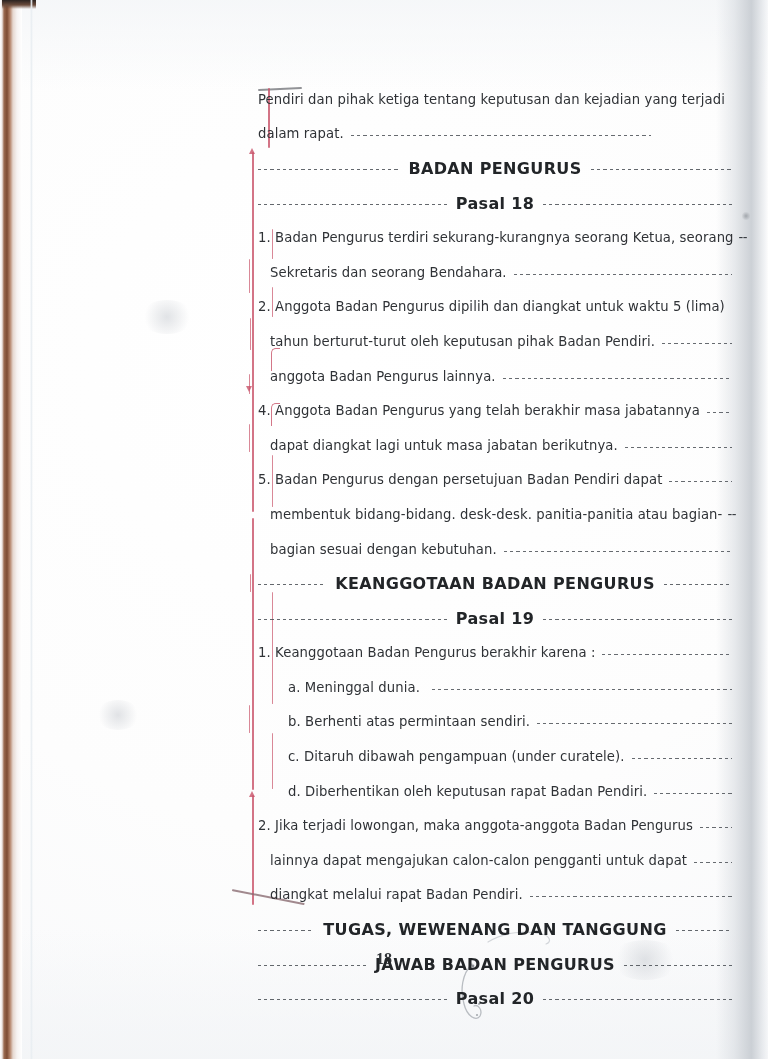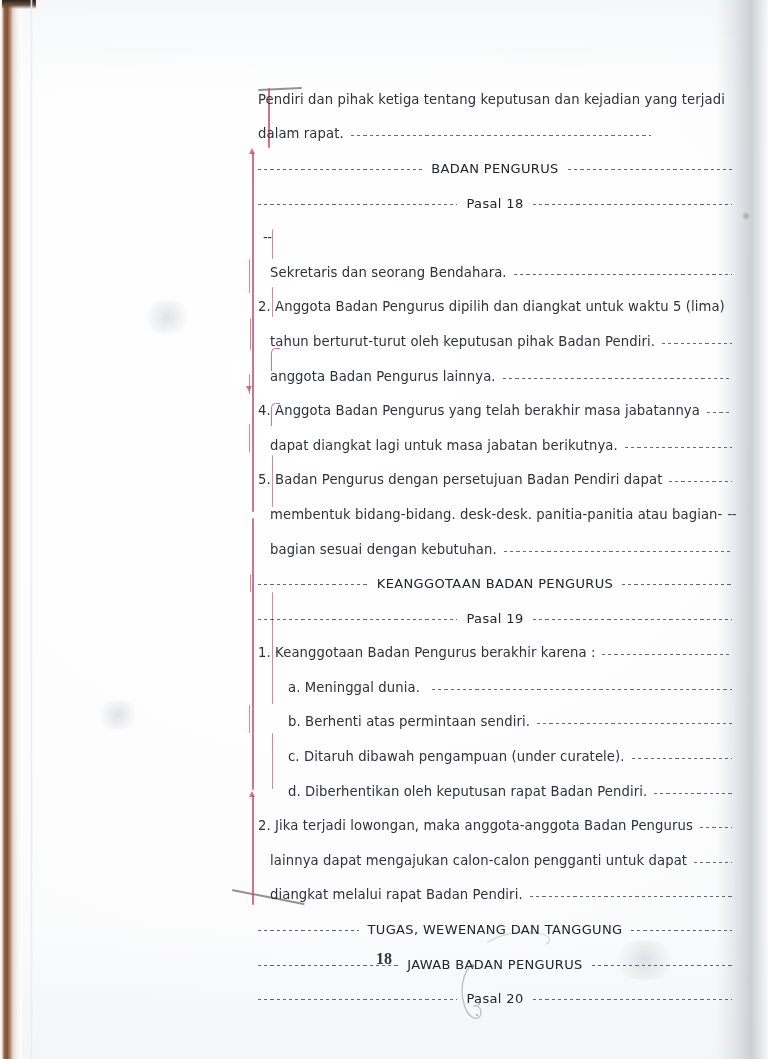--- a/index.html
+++ b/index.html
@@ -108,22 +108,22 @@
   
   .hline {
     position: relative;
     height: 34.6px;
     display: flex;
     align-items: center;
     justify-content: center;
     white-space: nowrap;
   }
   .hline .htxt {
-    font-weight: normal;
-    font-size: 13px;
+    font-weight: bold;
+    font-size: 16px;
     letter-spacing: .35px;
     color: #222528;
     padding: 0 9px;
     z-index: 2;
     background: transparent;
   }
   .leader {
     flex: 1 1 auto;
     height: 1px;
     min-width: 10px;
@@ -284,20 +284,21 @@
       <span class="leader"></span>
     </div>
 
     <div class="hline">
       <span class="leader"></span>
       <span class="htxt">Pasal 18</span>
       <span class="leader"></span>
     </div>
 
     <div class="line ind0">
+      <span class="txt">1. Badan Pengurus terdiri sekurang-kurangnya seorang Ketua, seorang</span>
       <span class="dd">--</span>
     </div>
 
     <div class="line ind1">
       <span class="txt">Sekretaris dan seorang Bendahara.</span>
       <span class="tail t-xl"></span>
     </div>
 
     <div class="line ind0">
       <span class="txt">2. Anggota Badan Pengurus dipilih dan diangkat untuk waktu 5 (lima)</span>

